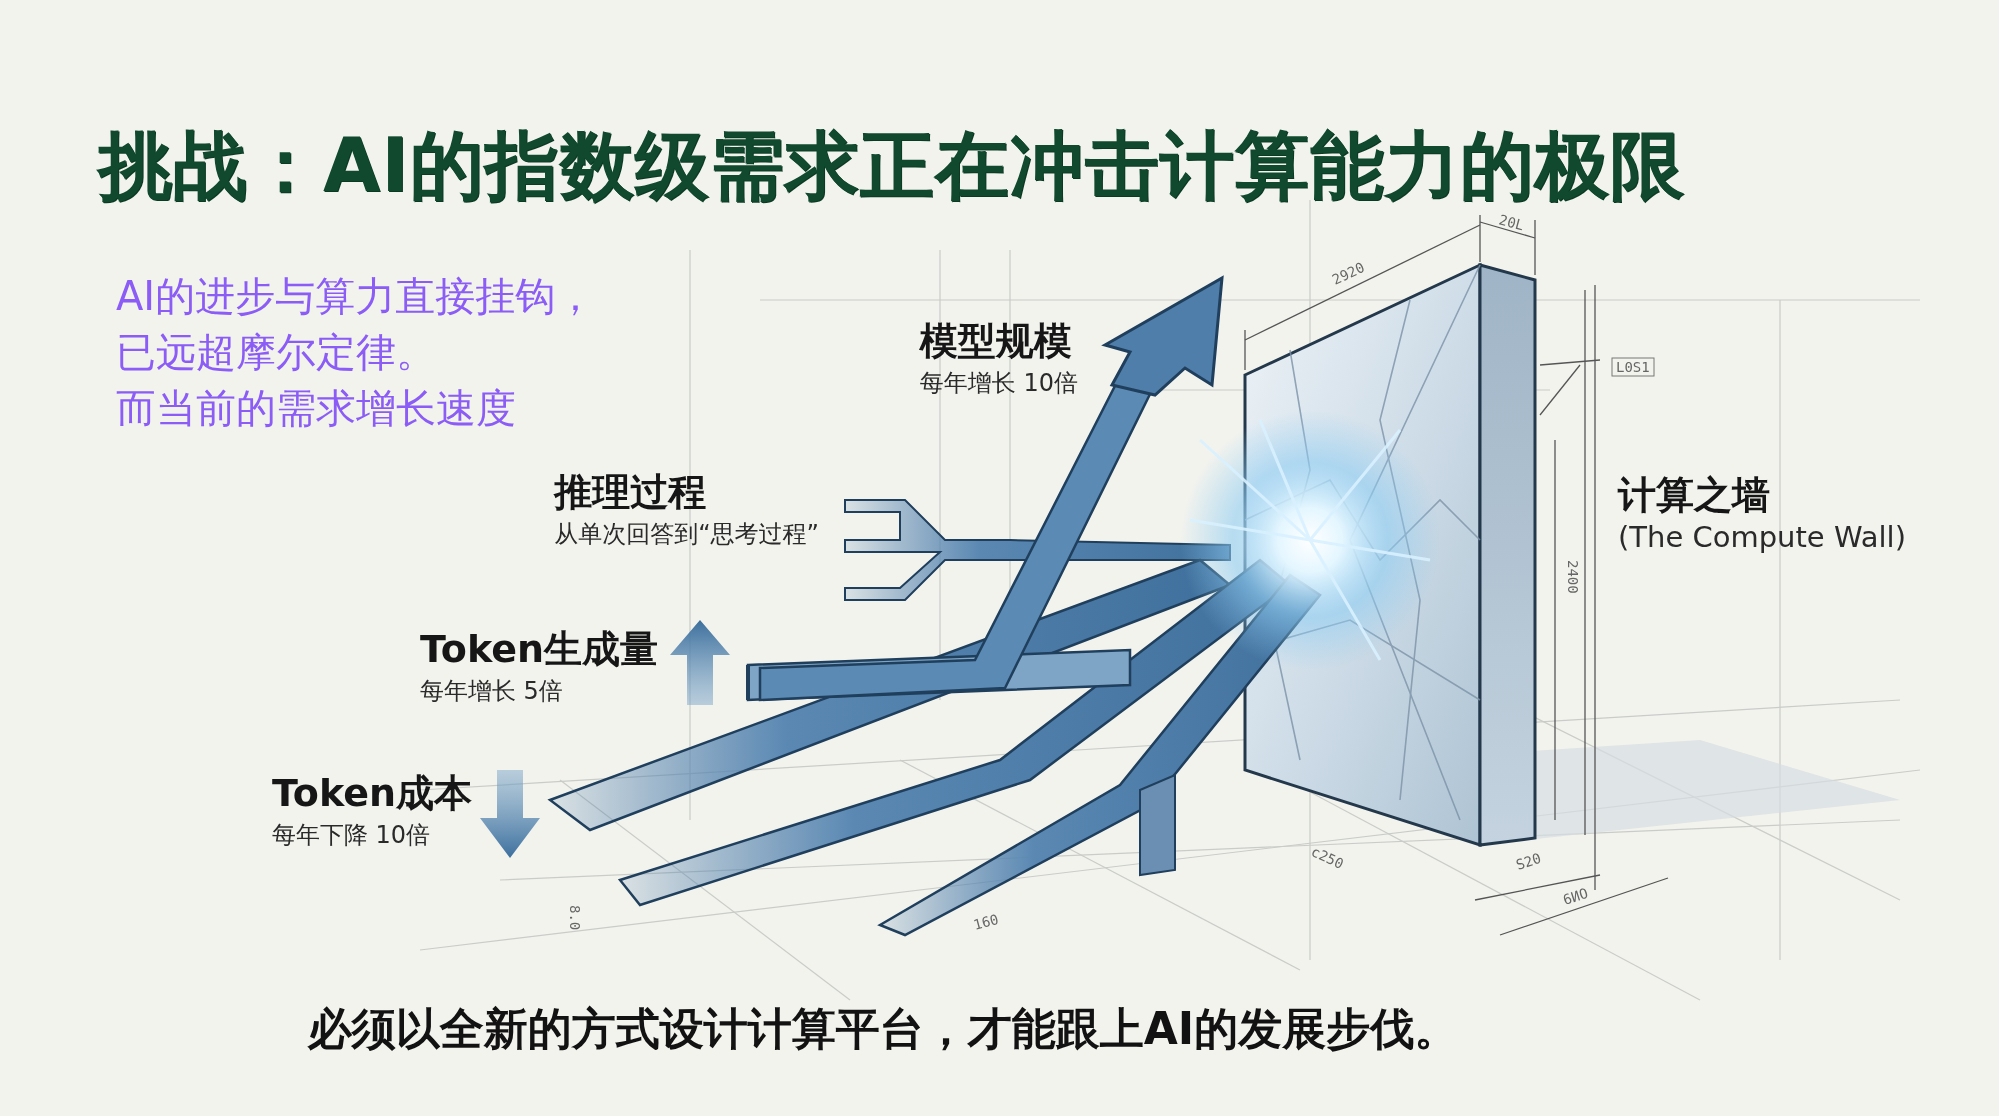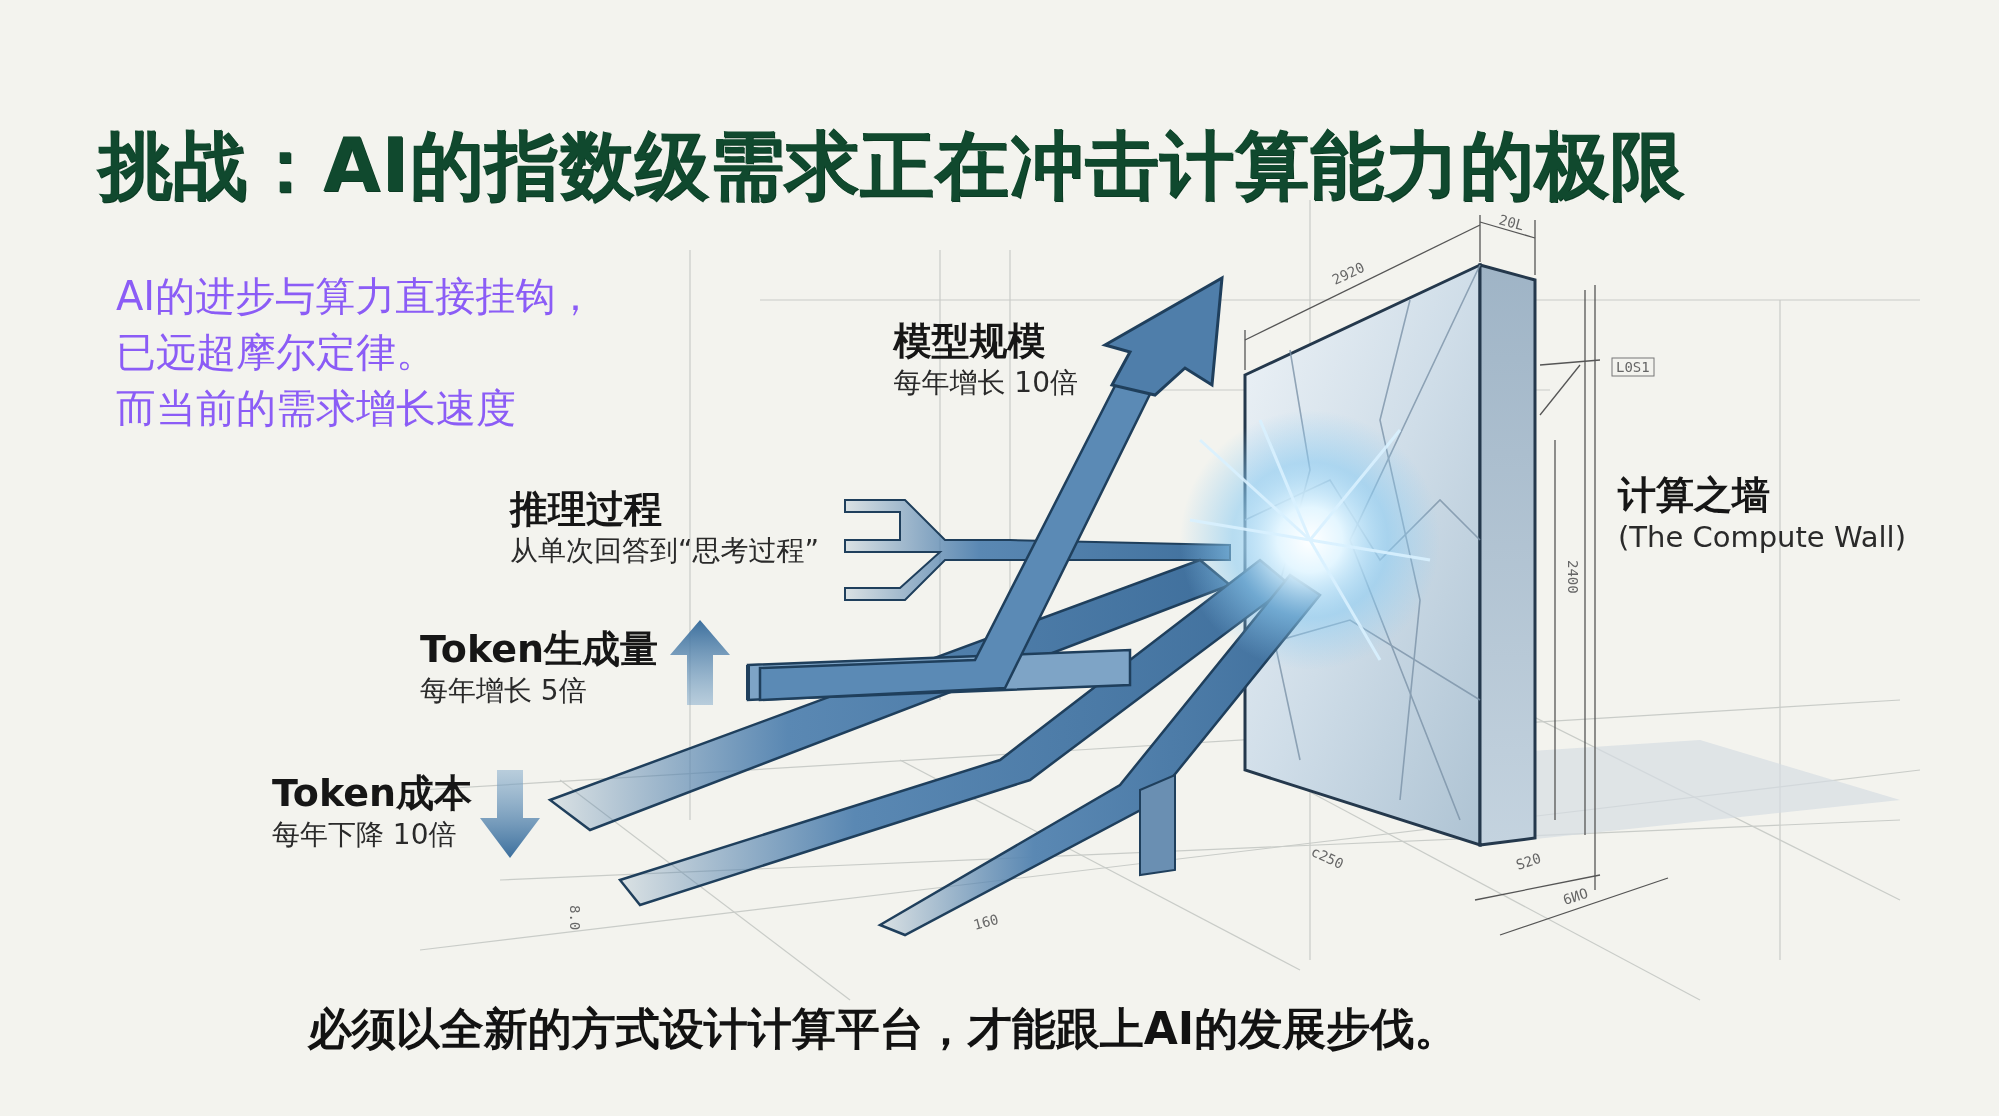--- a/index.html
+++ b/index.html
@@ -17,21 +17,21 @@
     text-shadow: 1px 1px 0 #0b3a23;
     margin-top: 45px;
   }
   .intro {
     position: absolute; left: 100px; top: 268px;
     font-size: 40px; line-height: 56px; color: #8b5cf6; white-space: nowrap; margin-left: 16px;
   }
   .intro div { display: block; }
   .label { position: absolute; white-space: nowrap; color: #161616; }
   .label .head { font-weight: bold; font-size: 38px; line-height: 46px; display: block; }
-  .label .sub { font-size: 28px; line-height: 38px; color: #2a2a2a; display: block; }
+  .label .sub { font-size: 24px; line-height: 38px; color: #2a2a2a; display: block; }
   .right { text-align: left; }
   .wall-label .sub { font-size: 29px; }
   .footer {
     position: absolute; left: 0; width: 1766px; top: 1000px; text-align: center;
     font-size: 44px; font-weight: bold; color: #121212; white-space: nowrap;
   }
   svg.art { position: absolute; left: 0; top: 0; }
   .dim { font-family: "DejaVu Sans Mono", monospace; font-size: 14px; fill: #666; }
 </style>
 </head>
@@ -167,21 +167,21 @@
     <div>AI的进步与算力直接挂钩，</div>
     <div>已远超摩尔定律。</div>
     <div>而当前的需求增长速度</div>
   </div>
 
   <div class="label right" style="right: 921px; top: 318px;">
     <span class="head">模型规模</span>
     <span class="sub">每年增长 10倍</span>
   </div>
 
-  <div class="label right" style="right: 1180px; top: 486px;">
+  <div class="label right" style="right: 1180px; top: 469px;">
     <span class="head">推理过程</span>
     <span class="sub">从单次回答到“思考过程”</span>
   </div>
 
   <div class="label right" style="right: 1341px; top: 626px;">
     <span class="head">Token生成量</span>
     <span class="sub">每年增长 5倍</span>
   </div>
 
   <div class="label right" style="right: 1527px; top: 770px;">

